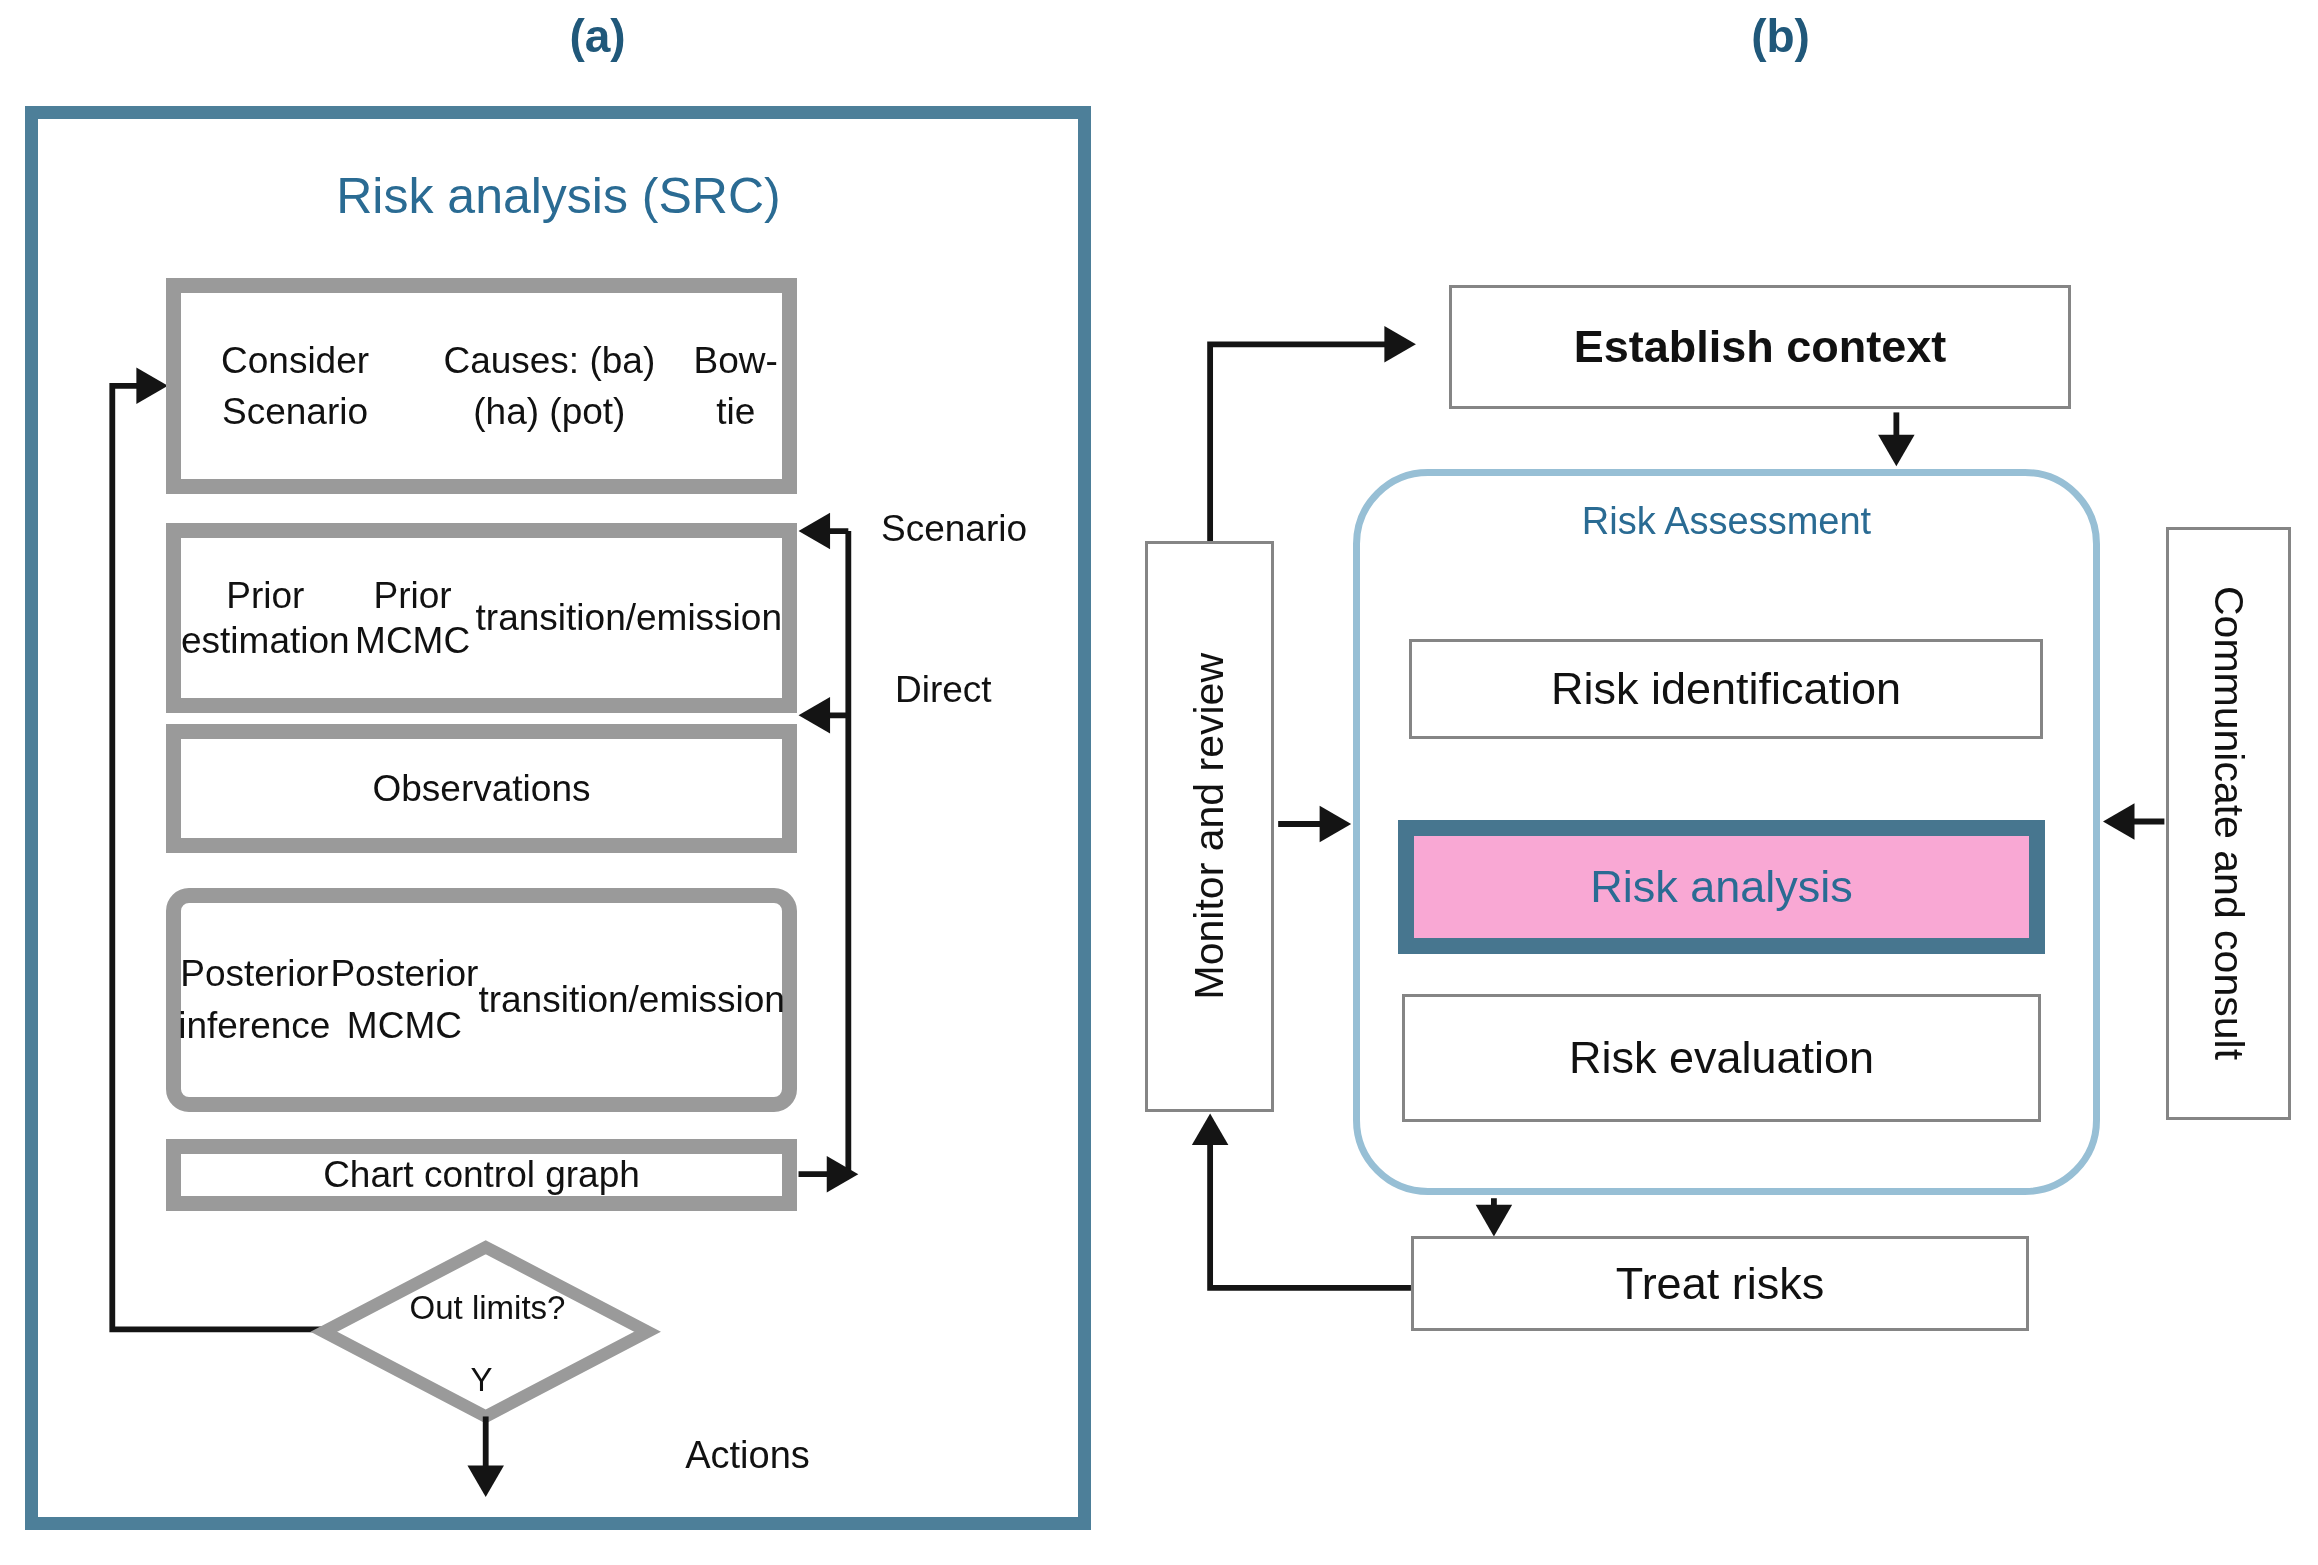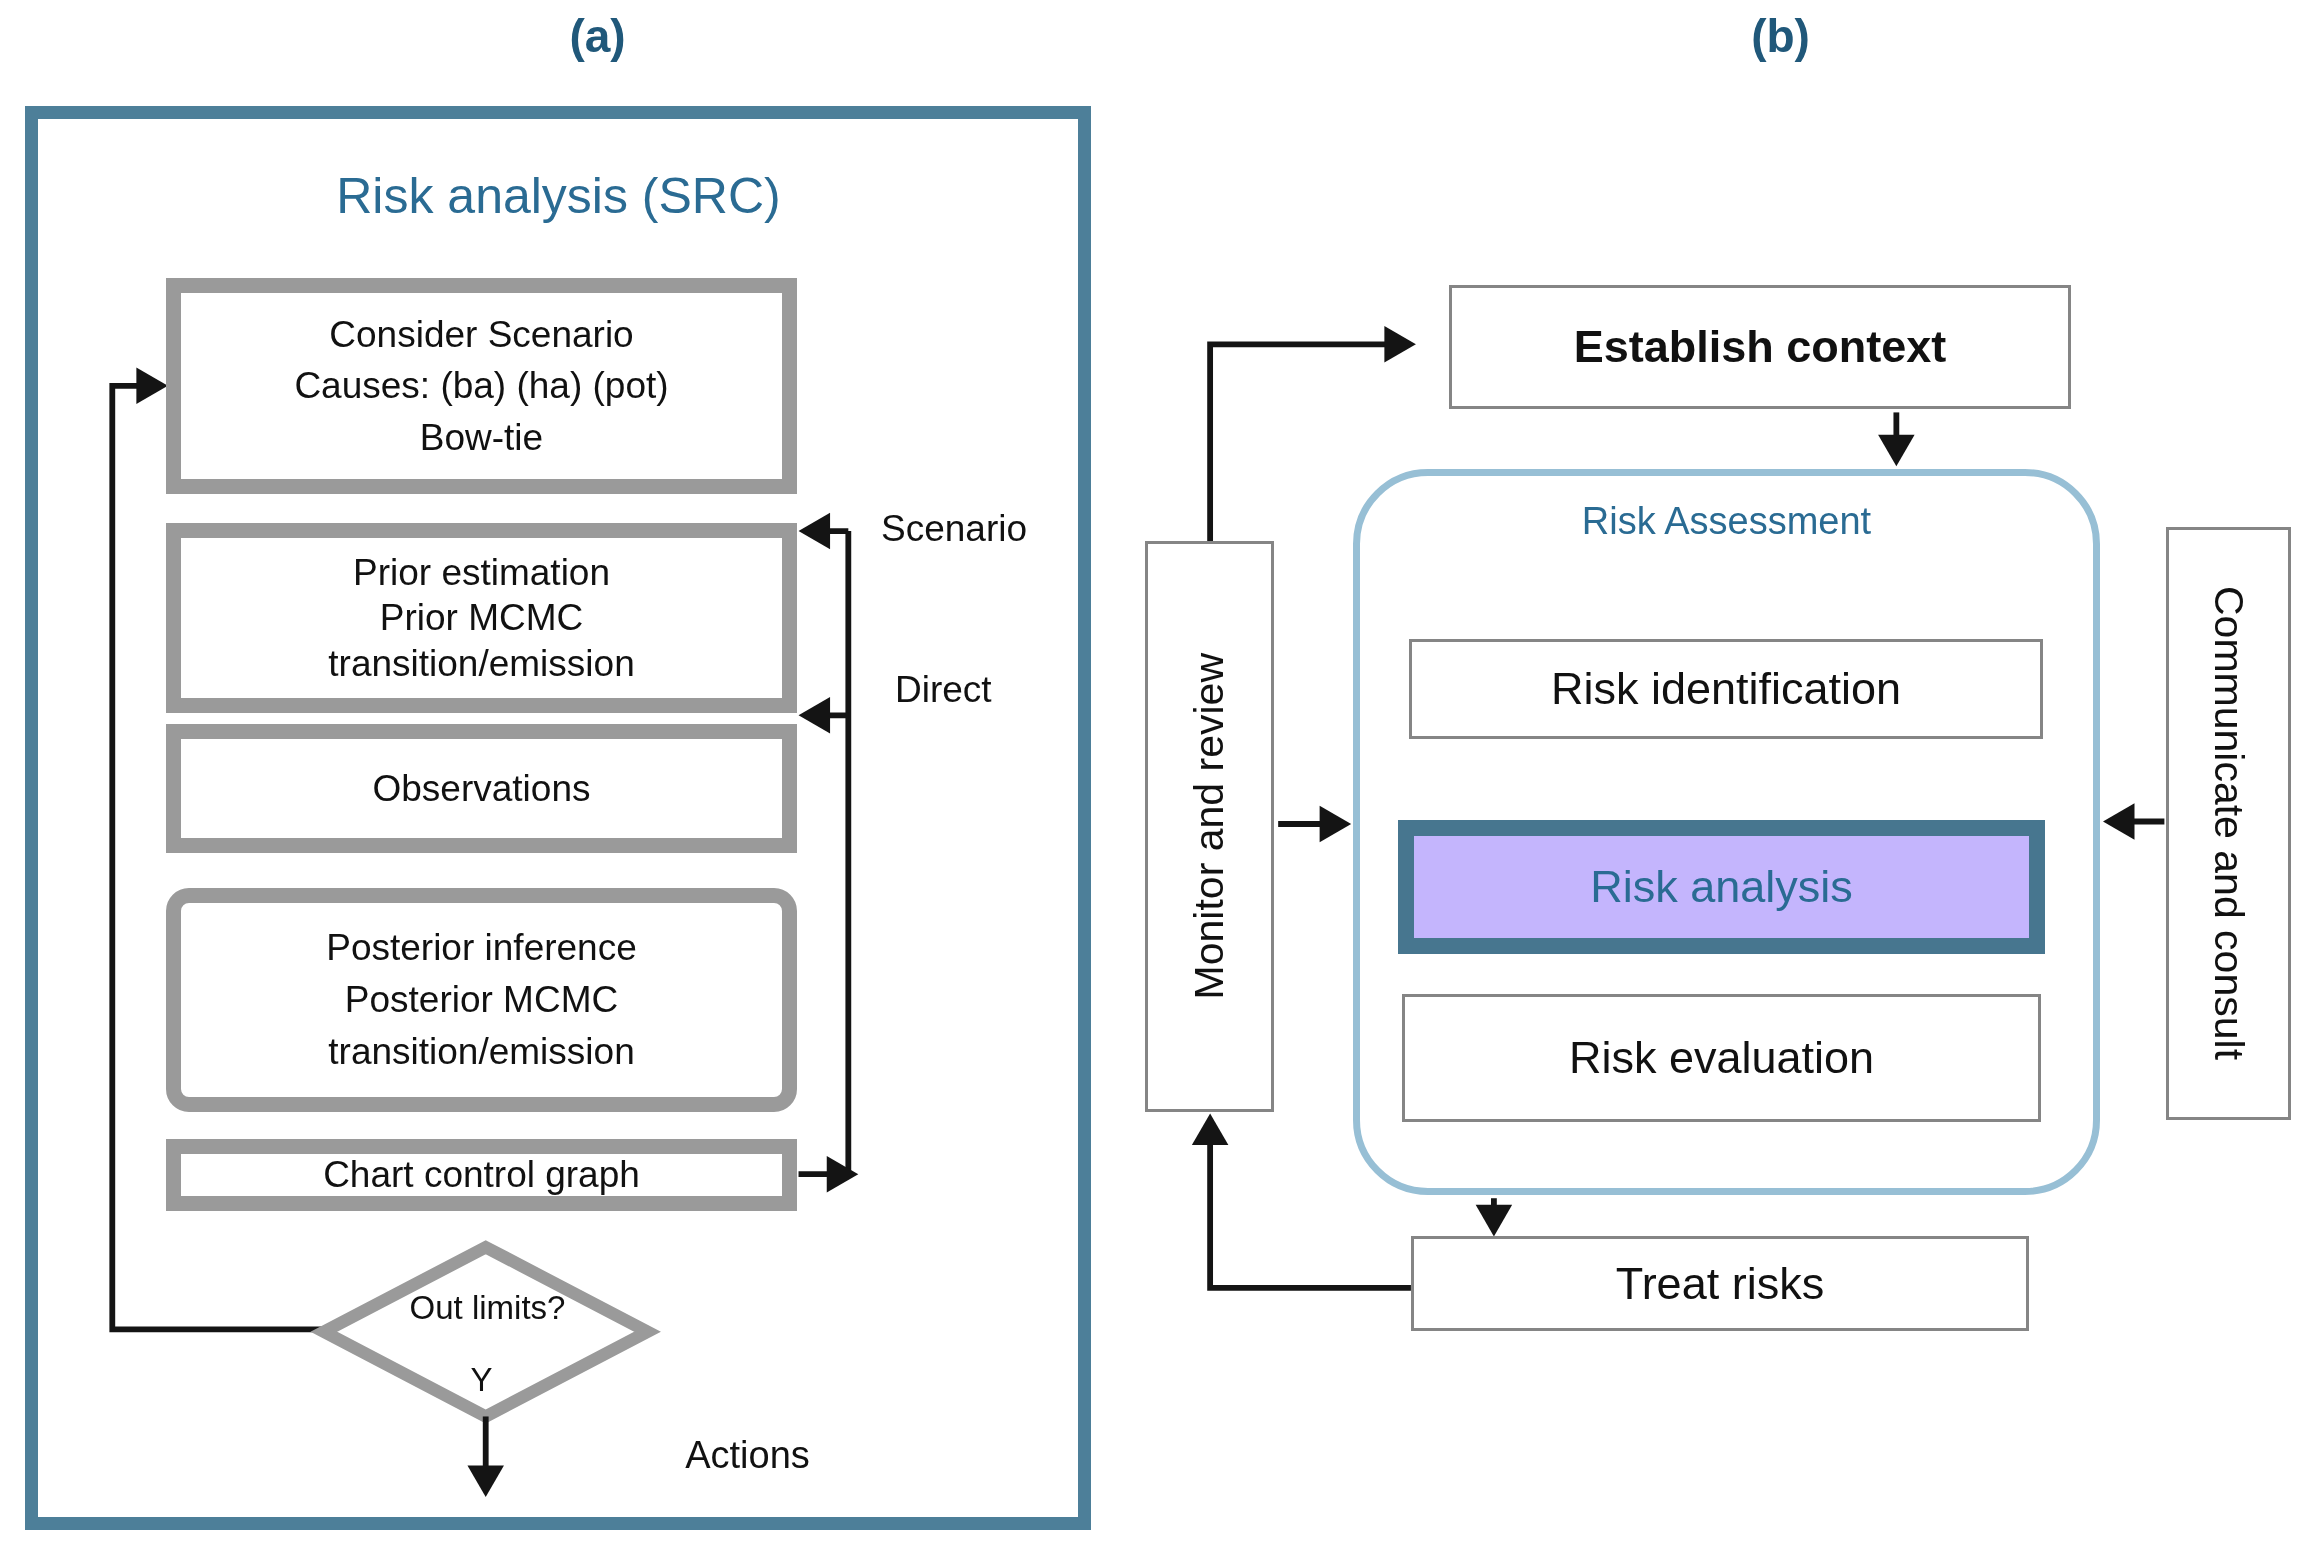--- a/index.html
+++ b/index.html
@@ -16,25 +16,25 @@
   html,body{margin:0;padding:0;background:#ffffff;}
   body{font-family:"Liberation Sans", sans-serif;color:var(--ink);}
   #canvas{position:relative;width:2319px;height:1565px;background:#ffffff;overflow:hidden;}
   #wires{position:absolute;left:0;top:0;width:2319px;height:1565px;z-index:1;}
   .abs{position:absolute;box-sizing:border-box;}
   .center{display:flex;align-items:center;justify-content:center;text-align:center;}
   .panel-label{font-size:46px;font-weight:bold;color:var(--label);z-index:3;}
   .outer-a{border:13.3px solid var(--teal);background:transparent;z-index:0;}
   .a-title{font-size:50px;color:var(--steel-text);z-index:3;}
   .gbox{border:15px solid var(--gray);background:#ffffff;z-index:2;
-        flex-direction:column;font-size:37px;line-height:1.38;}
+        flex-direction:row;font-size:37px;line-height:1.38;}
   .tbox{border:3.3px solid var(--gray-thin);background:#ffffff;z-index:2;font-size:45px;}
   .round-container{border:7.5px solid var(--lightblue);border-radius:75px;background:transparent;z-index:1;}
   .ra-label{font-size:38px;color:var(--steel-text);z-index:3;}
-  .analysis-box{border:16.6px solid var(--teal-dark);background:#c4b5fd;z-index:2;
+  .analysis-box{border:16.6px solid var(--teal-dark);background:#f9a8d4;z-index:2;
                 font-size:45px;color:var(--steel-text);}
   .small-label{font-size:37px;z-index:3;}
   .diamond-text{font-size:33px;z-index:3;}
   .vtext{z-index:3;font-size:41px;}
   .vert-ccw{writing-mode:vertical-rl;transform:rotate(180deg);}
   .vert-cw{writing-mode:vertical-rl;}
   .tbox.vbox{display:flex;align-items:center;justify-content:center;text-align:center;}
 </style>
 </head>
 <body>

